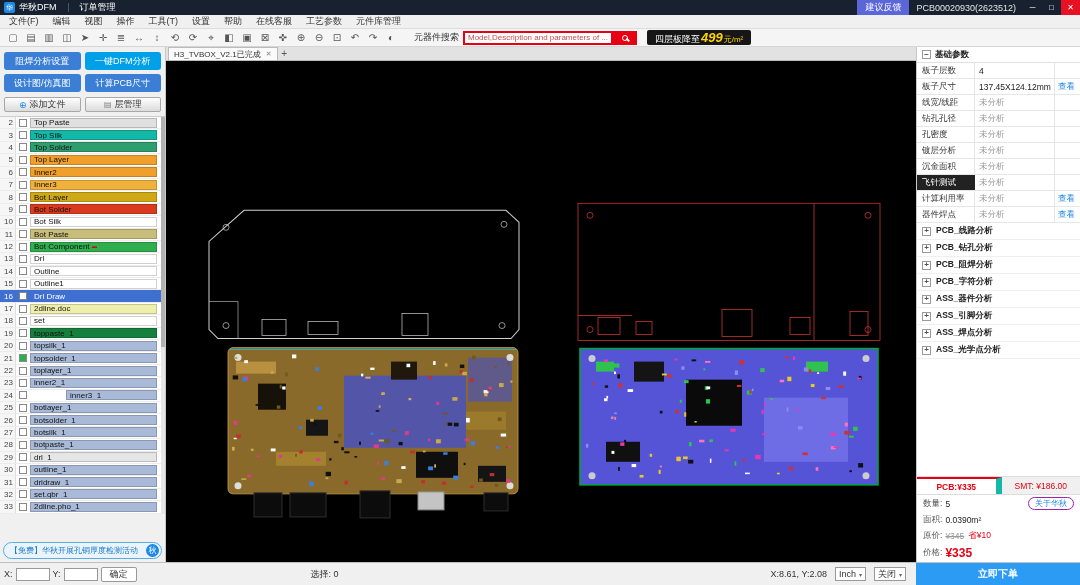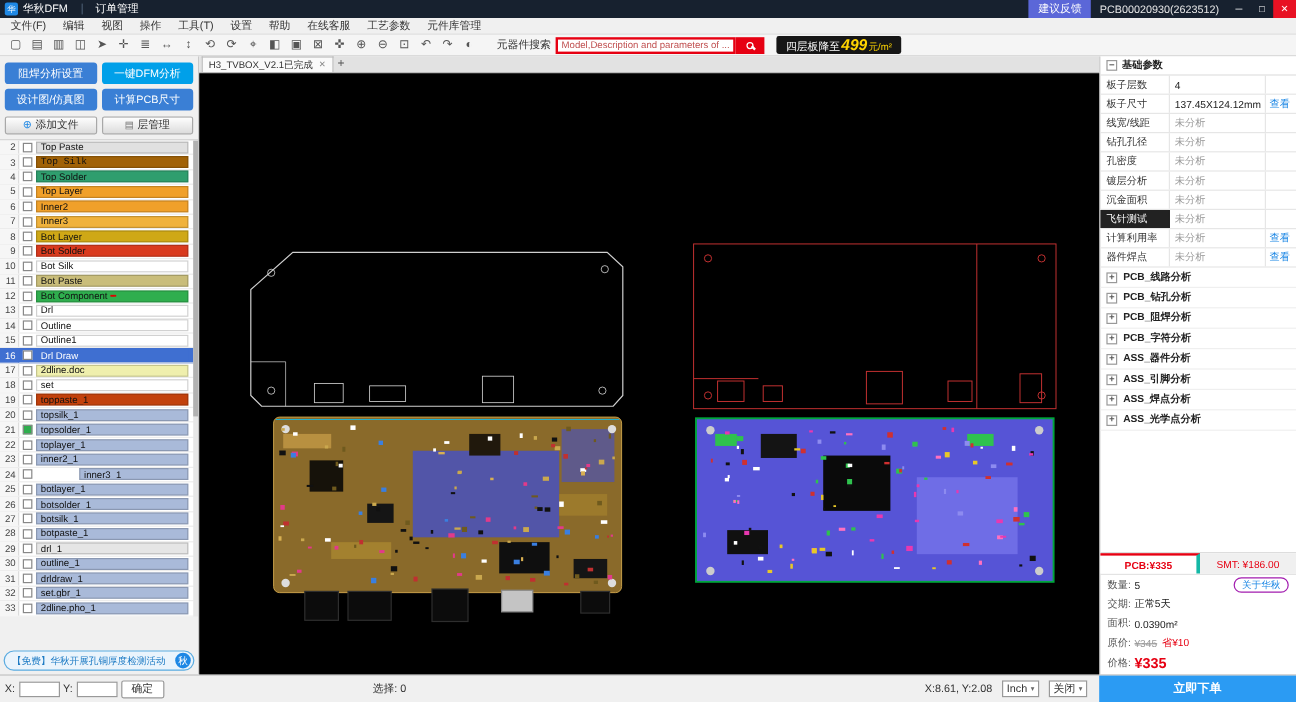--- a/index.html
+++ b/index.html
@@ -82,21 +82,21 @@
 .rp-table .row{display:flex;height:16px;align-items:stretch;border-bottom:1px solid #e6e6e6}
 .cell-label{width:58px;flex:0 0 58px;display:flex;align-items:center;padding-left:5px;color:#333;border-right:1px solid #e6e6e6}
 .row.dark .cell-label{background:#222;color:#fff;border-right-color:#222}
 .cell-value{flex:1;display:flex;align-items:center;padding-left:4px;color:#222}
 .cell-value.muted{color:#999}
 .cell-action{width:26px;flex:0 0 26px;display:flex;align-items:center;padding-left:3px;color:#1e88e5;border-left:1px solid #e6e6e6;cursor:pointer}
 .rp-sections .sec{height:17px;display:flex;align-items:center;gap:5px;padding:0 5px;border-bottom:1px solid #efefef;font-weight:bold;color:#222;cursor:pointer}
 .rp-order{margin-top:auto;border-top:1px solid #ddd}
 .order-tabs{display:flex;height:18px;border-bottom:1px solid #ddd}
 .order-tab{flex:1;display:flex;align-items:center;justify-content:center;color:#e60012;cursor:pointer}
-.order-tab.active{background:#fff;font-weight:bold;border-right:3px solid #14b8a6;border-top:2px solid #e60012}
+.order-tab.active{background:#fff;font-weight:bold;border-right:6px solid #14b8a6;border-top:2px solid #e60012}
 .order-tab.inactive{background:#f0f0f0}
 .order-row{display:flex;align-items:center;padding:2px 6px;color:#555}
 .ov{color:#222;margin-left:3px}
 .about-btn{margin-left:auto;border:1px solid #a21caf;color:#1e88e5;border-radius:8px;padding:0 6px;height:13px;display:flex;align-items:center;font-size:8px;cursor:pointer}
 .strike{text-decoration:line-through;color:#999;margin-left:3px}
 .save-tag{color:#e60012;margin-left:4px}
 .price-val{color:#e60012;font-weight:bold;font-size:12px;margin-left:3px}
 
 
 .statusbar{flex:0 0 22px;background:#f0f0f0;border-top:1px solid #c0c0c0;display:flex;align-items:center}
@@ -206,21 +206,21 @@
     <span class="layer-num">2</span>
     <span class="layer-check"></span>
     <span class="layer-bar" style="background: rgb(224, 224, 224);">
               <span class="layer-name">Top Paste</span>
               <span class="layer-dots"></span>
             </span>
   </div>
           <div class="layer-row">
     <span class="layer-num">3</span>
     <span class="layer-check"></span>
-    <span class="layer-bar" style="background: #a16207; font-family: Liberation Mono, monospace;">
+    <span class="layer-bar" style="background: #14b8a6;">
               <span class="layer-name">Top Silk</span>
               <span class="layer-dots"></span>
             </span>
   </div>
           <div class="layer-row">
     <span class="layer-num">4</span>
     <span class="layer-check"></span>
     <span class="layer-bar" style="background: rgb(47, 158, 110);">
               <span class="layer-name">Top Solder</span>
               <span class="layer-dots"></span>
@@ -334,21 +334,21 @@
     <span class="layer-num">18</span>
     <span class="layer-check"></span>
     <span class="layer-bar" style="background: rgb(255, 255, 255);">
               <span class="layer-name">set</span>
               <span class="layer-dots"></span>
             </span>
   </div>
           <div class="layer-row">
     <span class="layer-num">19</span>
     <span class="layer-check"></span>
-    <span class="layer-bar" style="background: #c2410c;">
+    <span class="layer-bar" style="background: #15803d;">
               <span class="layer-name">toppaste_1</span>
               <span class="layer-dots"></span>
             </span>
   </div>
           <div class="layer-row">
     <span class="layer-num">20</span>
     <span class="layer-check"></span>
     <span class="layer-bar" style="background: rgb(169, 186, 217);">
               <span class="layer-name">topsilk_1</span>
               <span class="layer-dots"></span>
@@ -849,24 +849,20 @@
         <div class="order-tabs">
           <div class="order-tab active">PCB:¥335</div>
           <div class="order-tab inactive">SMT: ¥186.00</div>
         </div>
         <div class="order-row">
           <span>数量:</span>
           <span class="ov">5</span>
           <span class="about-btn">关于华秋</span>
         </div>
         <div class="order-row">
-          <span>交期:</span>
-          <span class="ov">正常5天</span>
-        </div>
-        <div class="order-row">
           <span>面积:</span>
           <span class="ov">0.0390m²</span>
         </div>
         <div class="order-row">
           <span>原价:</span>
           <span class="strike">¥345</span>
           <span class="save-tag">省¥10</span>
         </div>
         <div class="order-row">
           <span>价格:</span>

